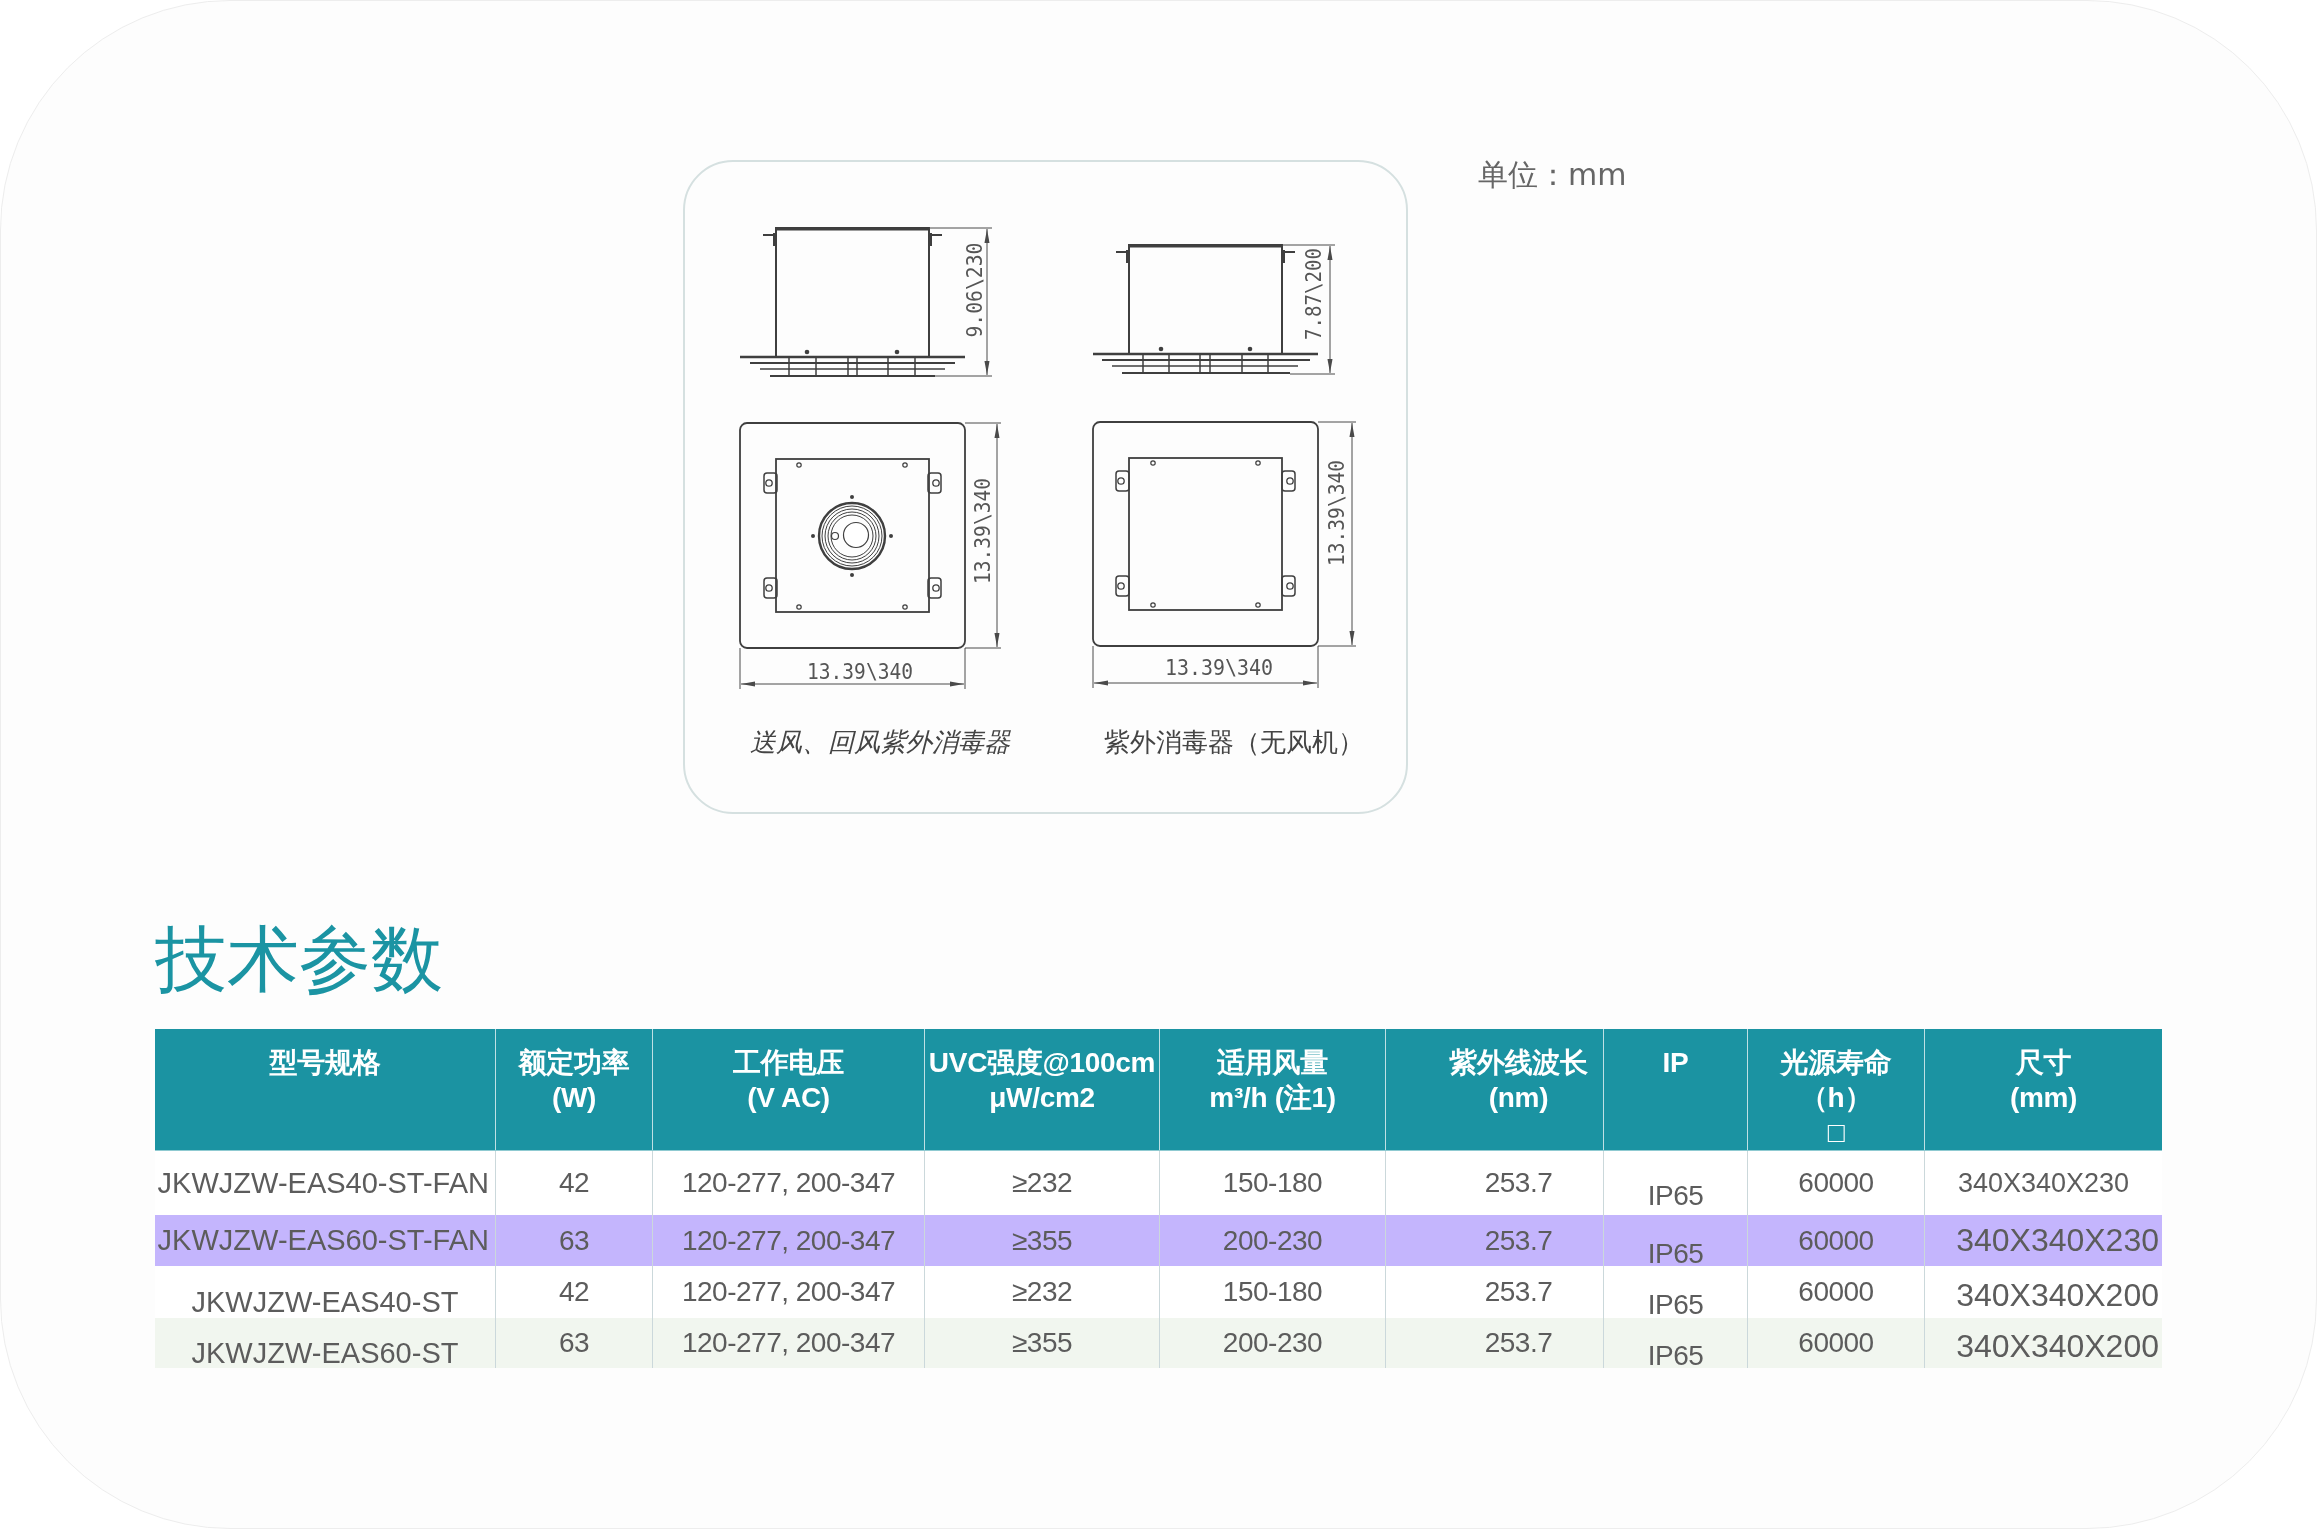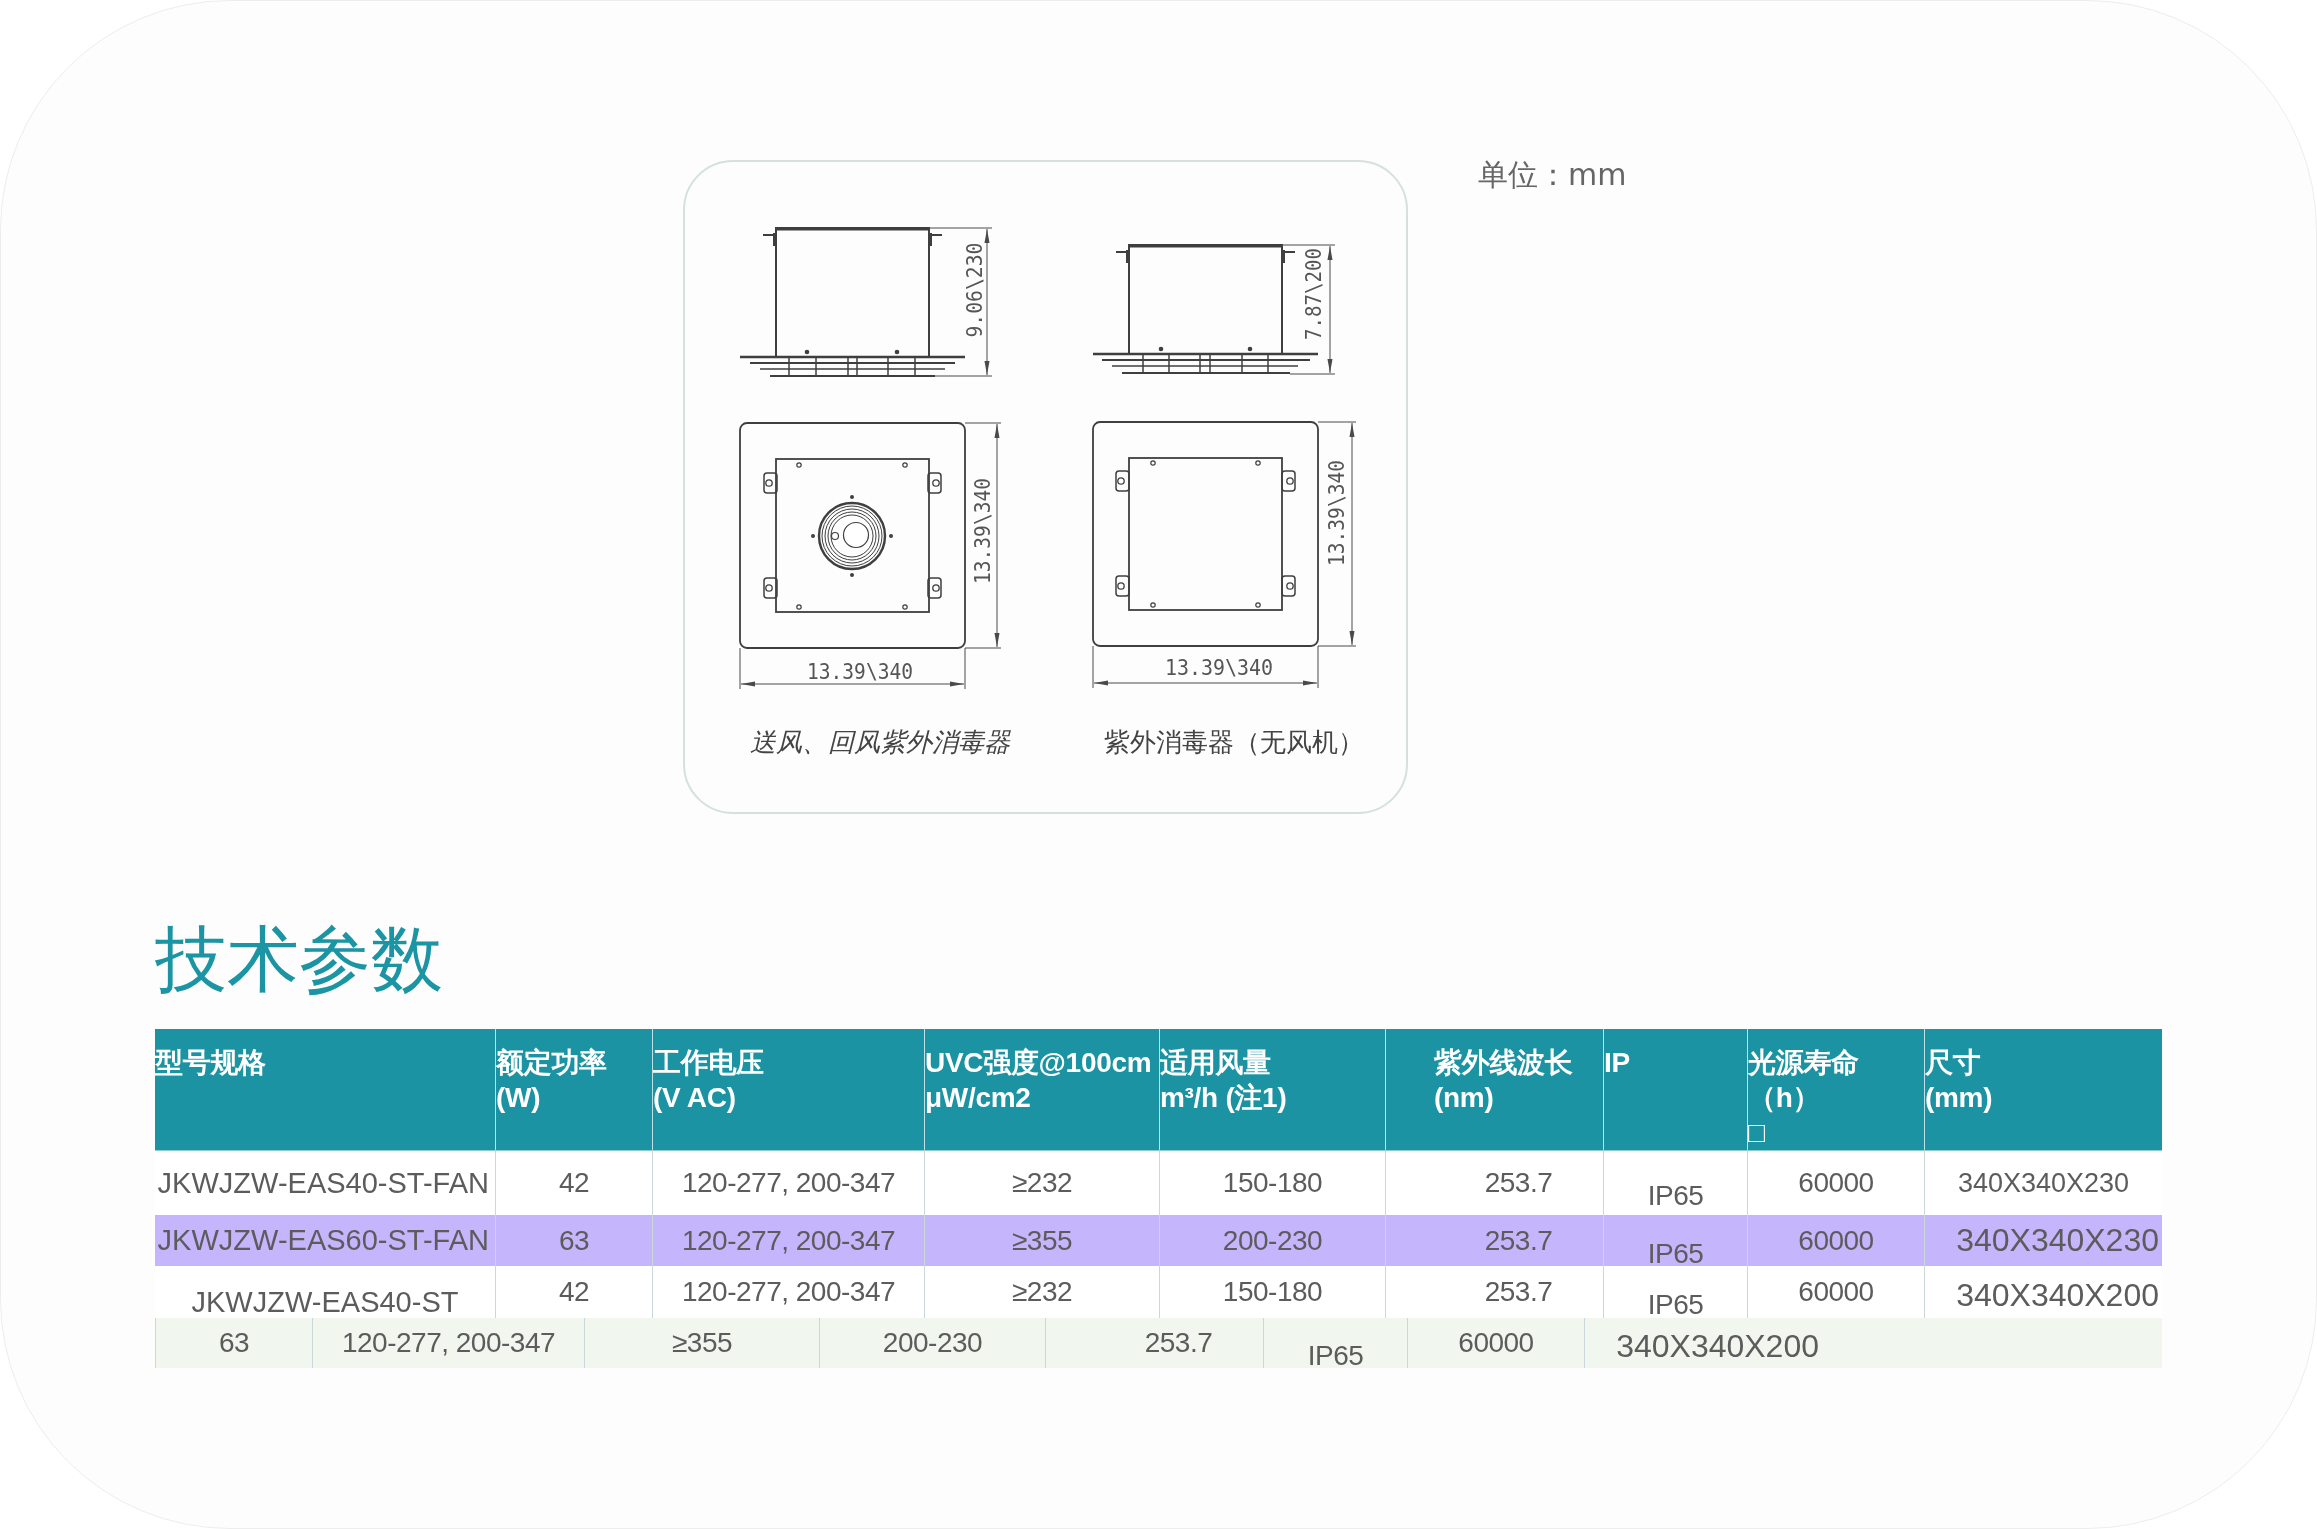--- a/index.html
+++ b/index.html
@@ -42,21 +42,21 @@
       font-family: "DejaVu Sans", sans-serif; font-weight: normal;
     }
     .tbl { position: absolute; left: 155px; top: 1029px; width: 2007px; }
     .thead {
       display: flex; height: 122px; background: #1b93a2;
       box-sizing: border-box; border-bottom: 1px solid #8fcad1;
     }
     .th {
       box-sizing: border-box; height: 100%;
       border-left: 1px solid #bfe0e4; color: #ffffff; font-weight: bold;
-      font-size: 28px; line-height: 35px; padding-top: 16px;
+      font-size: 28px; line-height: 35px; text-align: center; padding-top: 16px;
       letter-spacing: -0.3px;
     }
     .th:first-child { border-left: none; }
     .th span { display: block; white-space: nowrap; }
     .c0 { width: 340px; } .c1 { width: 157px; } .c2 { width: 272px; }
     .c3 { width: 235px; } .c4 { width: 226px; } .c5 { width: 218px; padding-left: 48px; }
     .c6 { width: 144px; } .c7 { width: 177px; } .c8 { width: 238px; }
     .tr { display: flex; text-align: center; }
     .r0 { height: 64px; background: #ffffff; }
     .r1 { height: 51px; background: #c4b5fd; }
@@ -271,20 +271,21 @@
     <div class="td c1">42</div>
     <div class="td c2">120-277, 200-347</div>
     <div class="td c3">≥232</div>
     <div class="td c4">150-180</div>
     <div class="td c5">253.7</div>
     <div class="td c6">IP65</div>
     <div class="td c7">60000</div>
     <div class="td c8">340X340X200</div>
   </div>
   <div class="tr r3">
+    <div class="td c0">JKWJZW-EAS60-ST</div>
     <div class="td c1">63</div>
     <div class="td c2">120-277, 200-347</div>
     <div class="td c3">≥355</div>
     <div class="td c4">200-230</div>
     <div class="td c5">253.7</div>
     <div class="td c6">IP65</div>
     <div class="td c7">60000</div>
     <div class="td c8">340X340X200</div>
   </div>
 </div>

